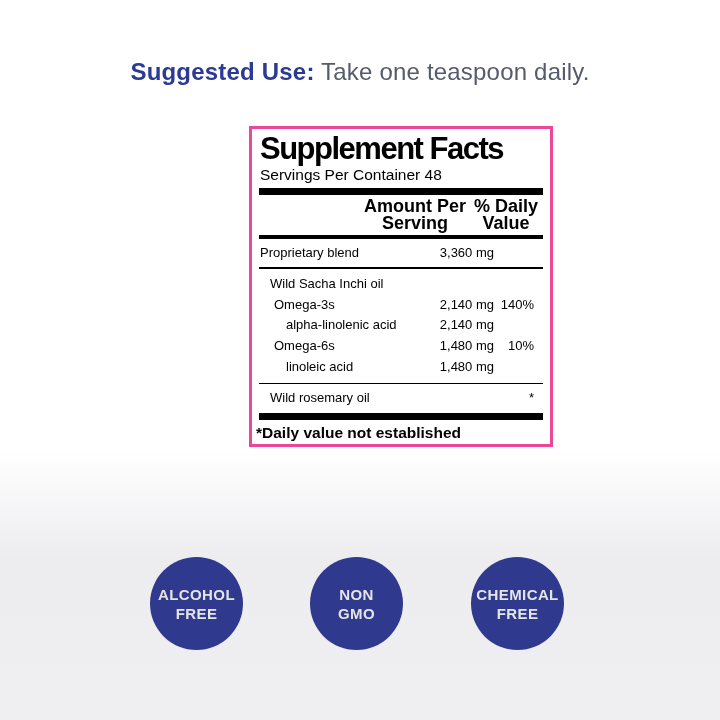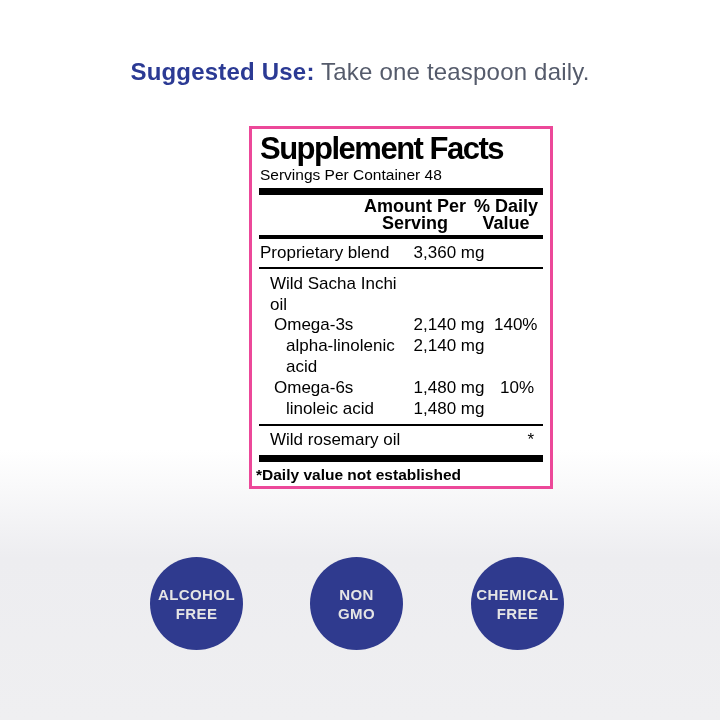--- a/index.html
+++ b/index.html
@@ -37,23 +37,23 @@
   .bar-thick{height:7px;background:#000;margin:4px -1px 0 -1px;}
   .bar-med{height:3.5px;background:#000;margin:0 -1px;}
   .hairline{height:1.5px;background:#000;margin:0 -1px;}
   .sf-header{
     display:flex;align-items:flex-start;
     padding:3px 0 3px 0;font-weight:bold;font-size:18px;line-height:17px;
   }
   .sf-header .sp{flex:1;}
   .sf-header .ah{width:110px;text-align:center;}
   .sf-header .dh{width:72px;text-align:center;}
-  .sf-row{display:flex;font-size:17px;line-height:20.8px;align-items:baseline;}
+  .sf-row{display:flex;font-size:13px;line-height:20.8px;align-items:baseline;}
   .sf-row .n{flex:1;}
-  .sf-row .amt{width:90px;text-align:center;}
+  .sf-row .amt{width:90px;text-align:right;}
   .sf-row .pct{width:48px;text-align:right;padding-right:8px;box-sizing:border-box;}
   .row-pad{padding:4px 0 4px 0;}   
   .group{padding:5px 0 5px 0;}
   .ind-1 .n{padding-left:10px;}
   .ind-2 .n{padding-left:14px;}
   .ind-3 .n{padding-left:26px;}
   .sf-footnote{
     font-size:15.5px;font-weight:bold;line-height:19px;
     padding:3px 0 2px 0;margin-left:-4px;
   }

